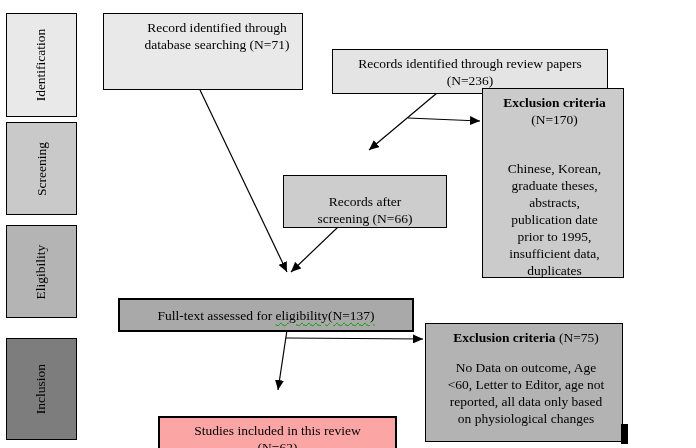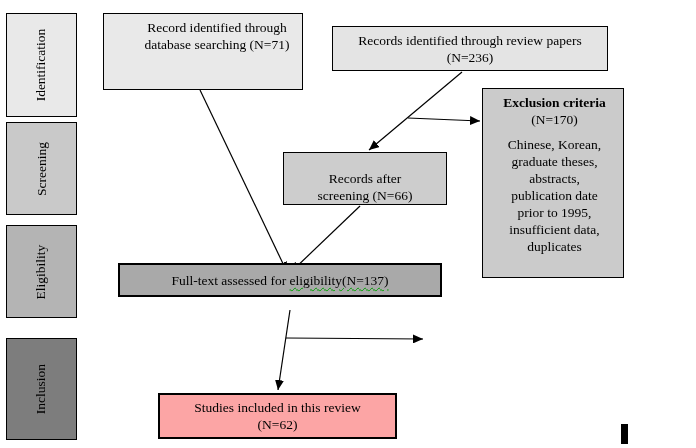--- a/index.html
+++ b/index.html
@@ -6,43 +6,43 @@
   .canvas {
     position:relative; width:696px; height:448px; background:#ffffff;
     font-family:"Liberation Serif","DejaVu Serif",serif; color:#000;
     overflow:hidden;
   }
   .node {
     position:absolute; box-sizing:border-box;
     border:1.5px solid #000; font-size:13.5px; line-height:17px;text-align:center;
   }
   .pre { white-space:pre-line; }
-  .centered { display:flex; align-items:center; justify-content:center; text-align:center; }
+  .centered { display:flex; align-items:center; justify-content:center; text-align:center;margin-top:23px; }
   .top-centered { text-align:center; padding-top:5px;padding-left:28px; }
 
   
   .stage { position:absolute; left:6px; width:71px; box-sizing:border-box;
            border:1.5px solid #000; display:flex; align-items:center; justify-content:center; }
   .stage span { transform:rotate(-90deg); white-space:nowrap; font-size:13.5px; }
   .stage-identification { top:13px;  height:104px; background:#e9e9e9; }
   .stage-screening      { top:122px; height:93px;  background:#c9c9c9; }
   .stage-eligibility    { top:225px; height:93px;  background:#b4b4b4; }
   .stage-inclusion      { top:338px; height:102px; background:#7d7d7d; }
 
   
   .box-database   { left:103px; top:13px;  width:200px; height:77px;  background:#e9e9e9; }
   .box-review     { left:332px; top:26px;  width:276px; height:45px;  background:#e4e4e4; }
   .box-excl1      { left:482px; top:88px;  width:142px; height:190px; background:#cbcbcb; padding:5px 6px 0 9px; }
   .box-screened   { left:283px; top:152px; width:164px; height:53px;  background:#cdcdcd;align-items:flex-end; }
-  .box-fulltext   { left:118px; top:263px; width:324px; height:34px;  background:#a9a9a9; border-width:2px; }
+  .box-fulltext   { left:118px; top:275px; width:296px; height:34px;  background:#a9a9a9; border-width:2px; }
   .box-excl2      { left:425px; top:323px; width:198px; height:119px; background:#b3b3b3; padding:5px 4px 0 8px; }
   .box-included   { left:158px; top:393px; width:239px; height:46px;  background:#fca5a5; border-width:2px; }
 
   .excl-title { font-weight:bold; }
-  .excl-body1 { margin-top:8px; white-space:pre-line; }
+  .excl-body1 { margin-top:32px; white-space:pre-line; }
   .excl-body2 { margin-top:13px; white-space:pre-line; }
 
   .squiggle {
     text-decoration-line:underline;
     text-decoration-style:wavy;
     text-decoration-color:#00a000;
     text-decoration-thickness:1px;
     text-underline-offset:2px;
   }
 
@@ -108,20 +108,29 @@
 
   <div class="node box-screened centered">
     <span class="pre">Records after
 screening (N=66)</span>
   </div>
 
   <div class="node box-fulltext centered">
     <span><span>Full-text assessed for </span><span class="squiggle">eligibility(N=137)</span></span>
   </div>
 
+  <div class="node box-excl2">
+    <div>
+      <span class="excl-title">Exclusion criteria</span><span> (N=75)</span>
+    </div>
+    <div class="excl-body2">No Data on outcome, Age
+&lt;60, Letter to Editor, age not
+reported, all data only based
+on physiological changes</div>
+  </div>
 
   <div class="node box-included centered">
     <span class="pre">Studies included in this review
 (N=62)</span>
   </div>
 
   <div class="corner-artifact"></div>
 
 </div>
 

